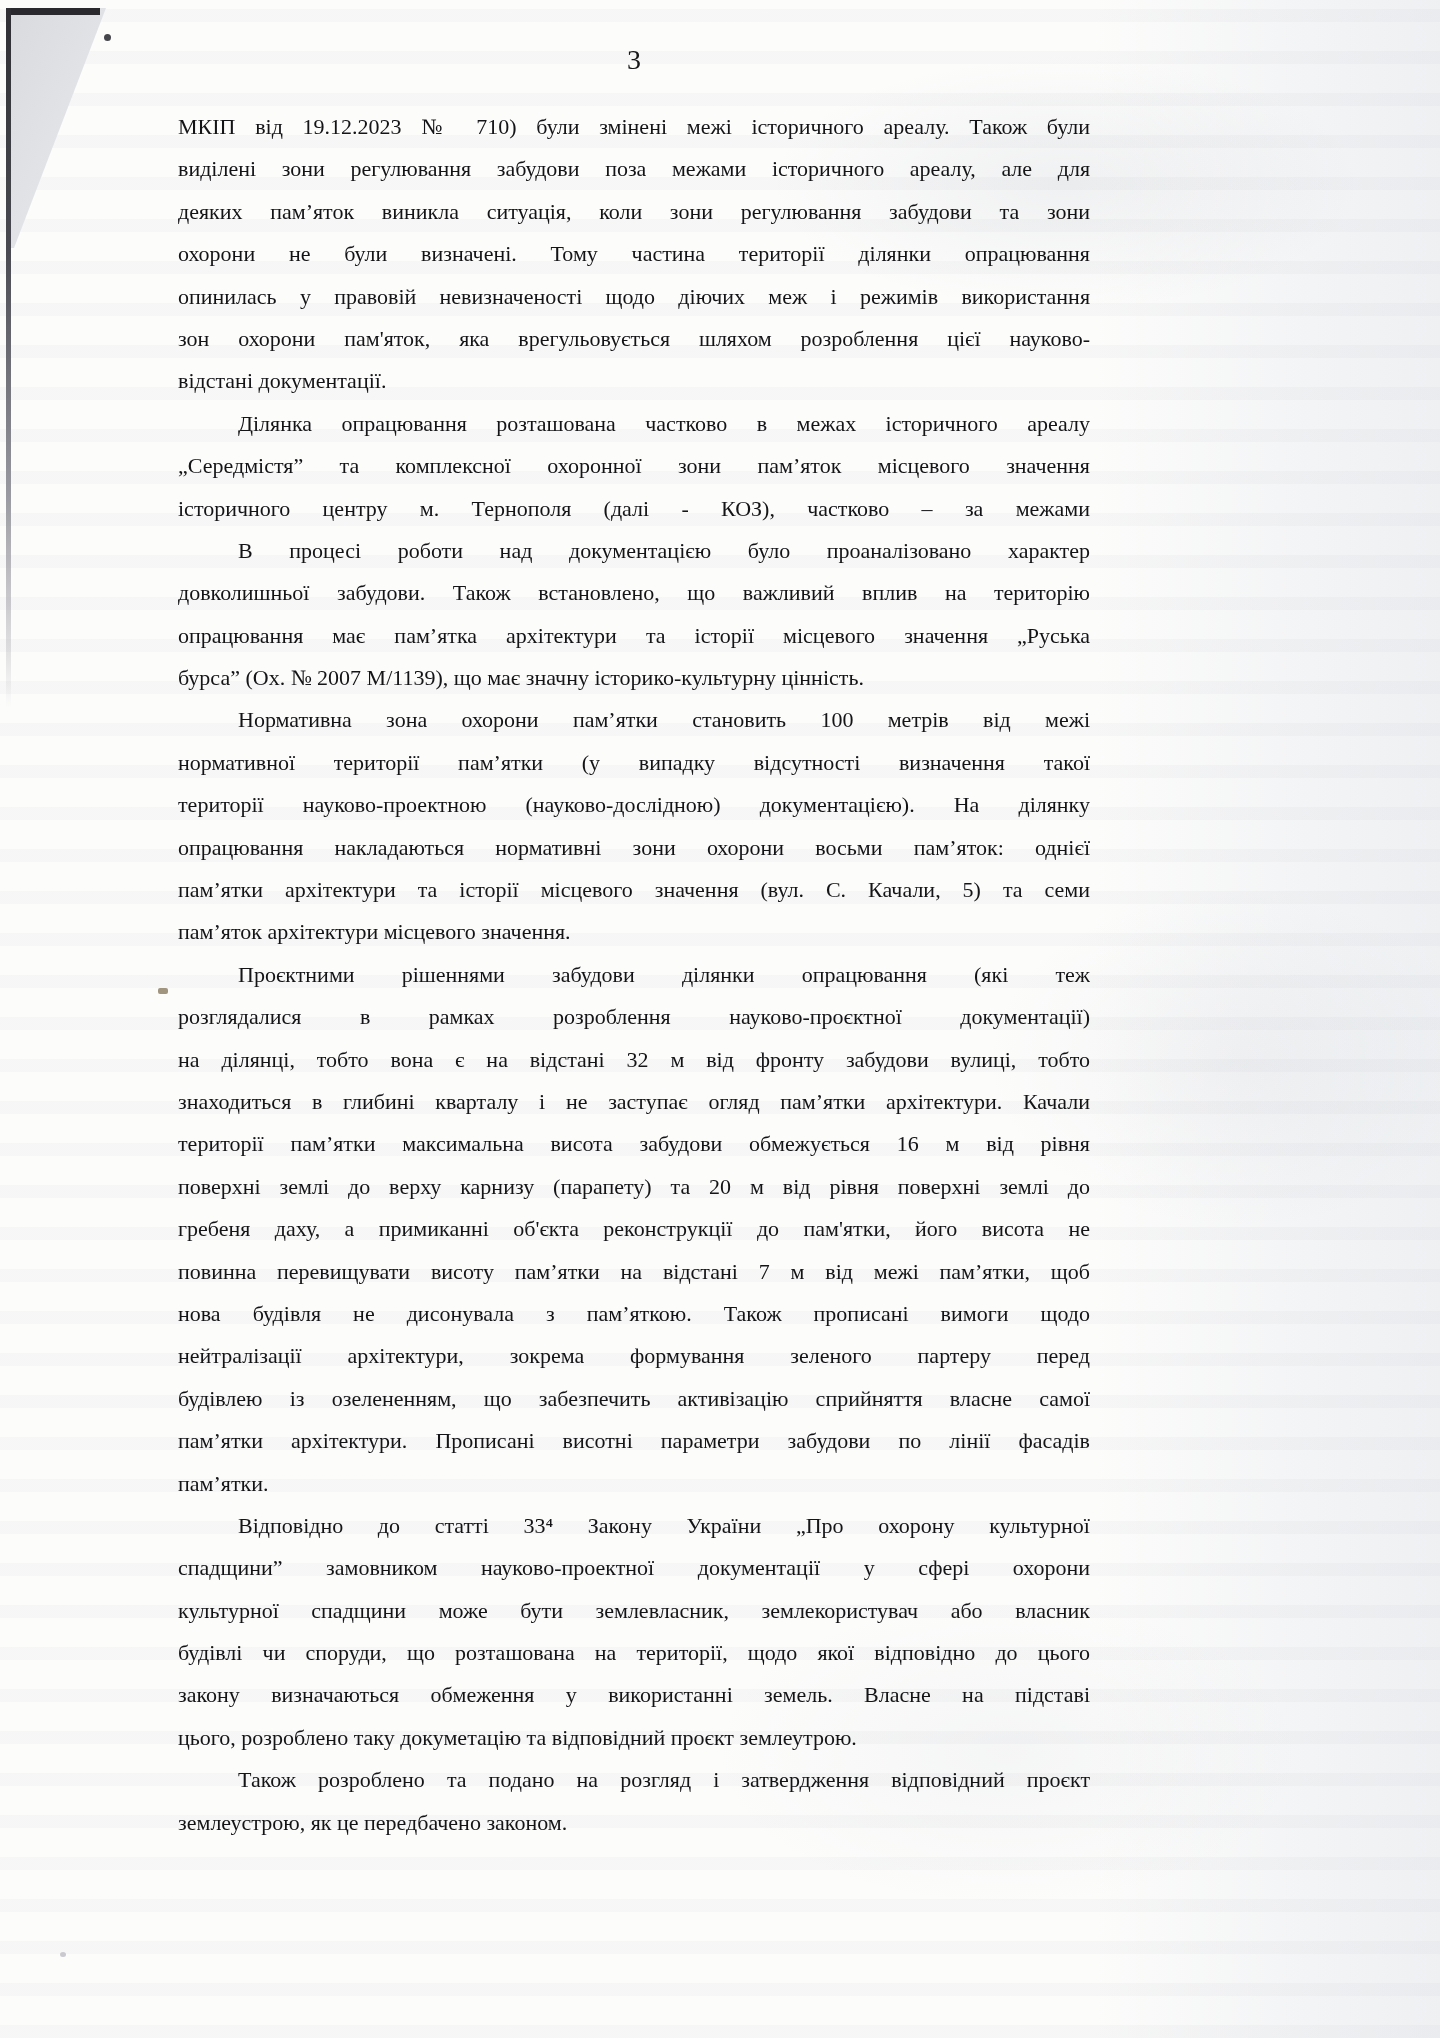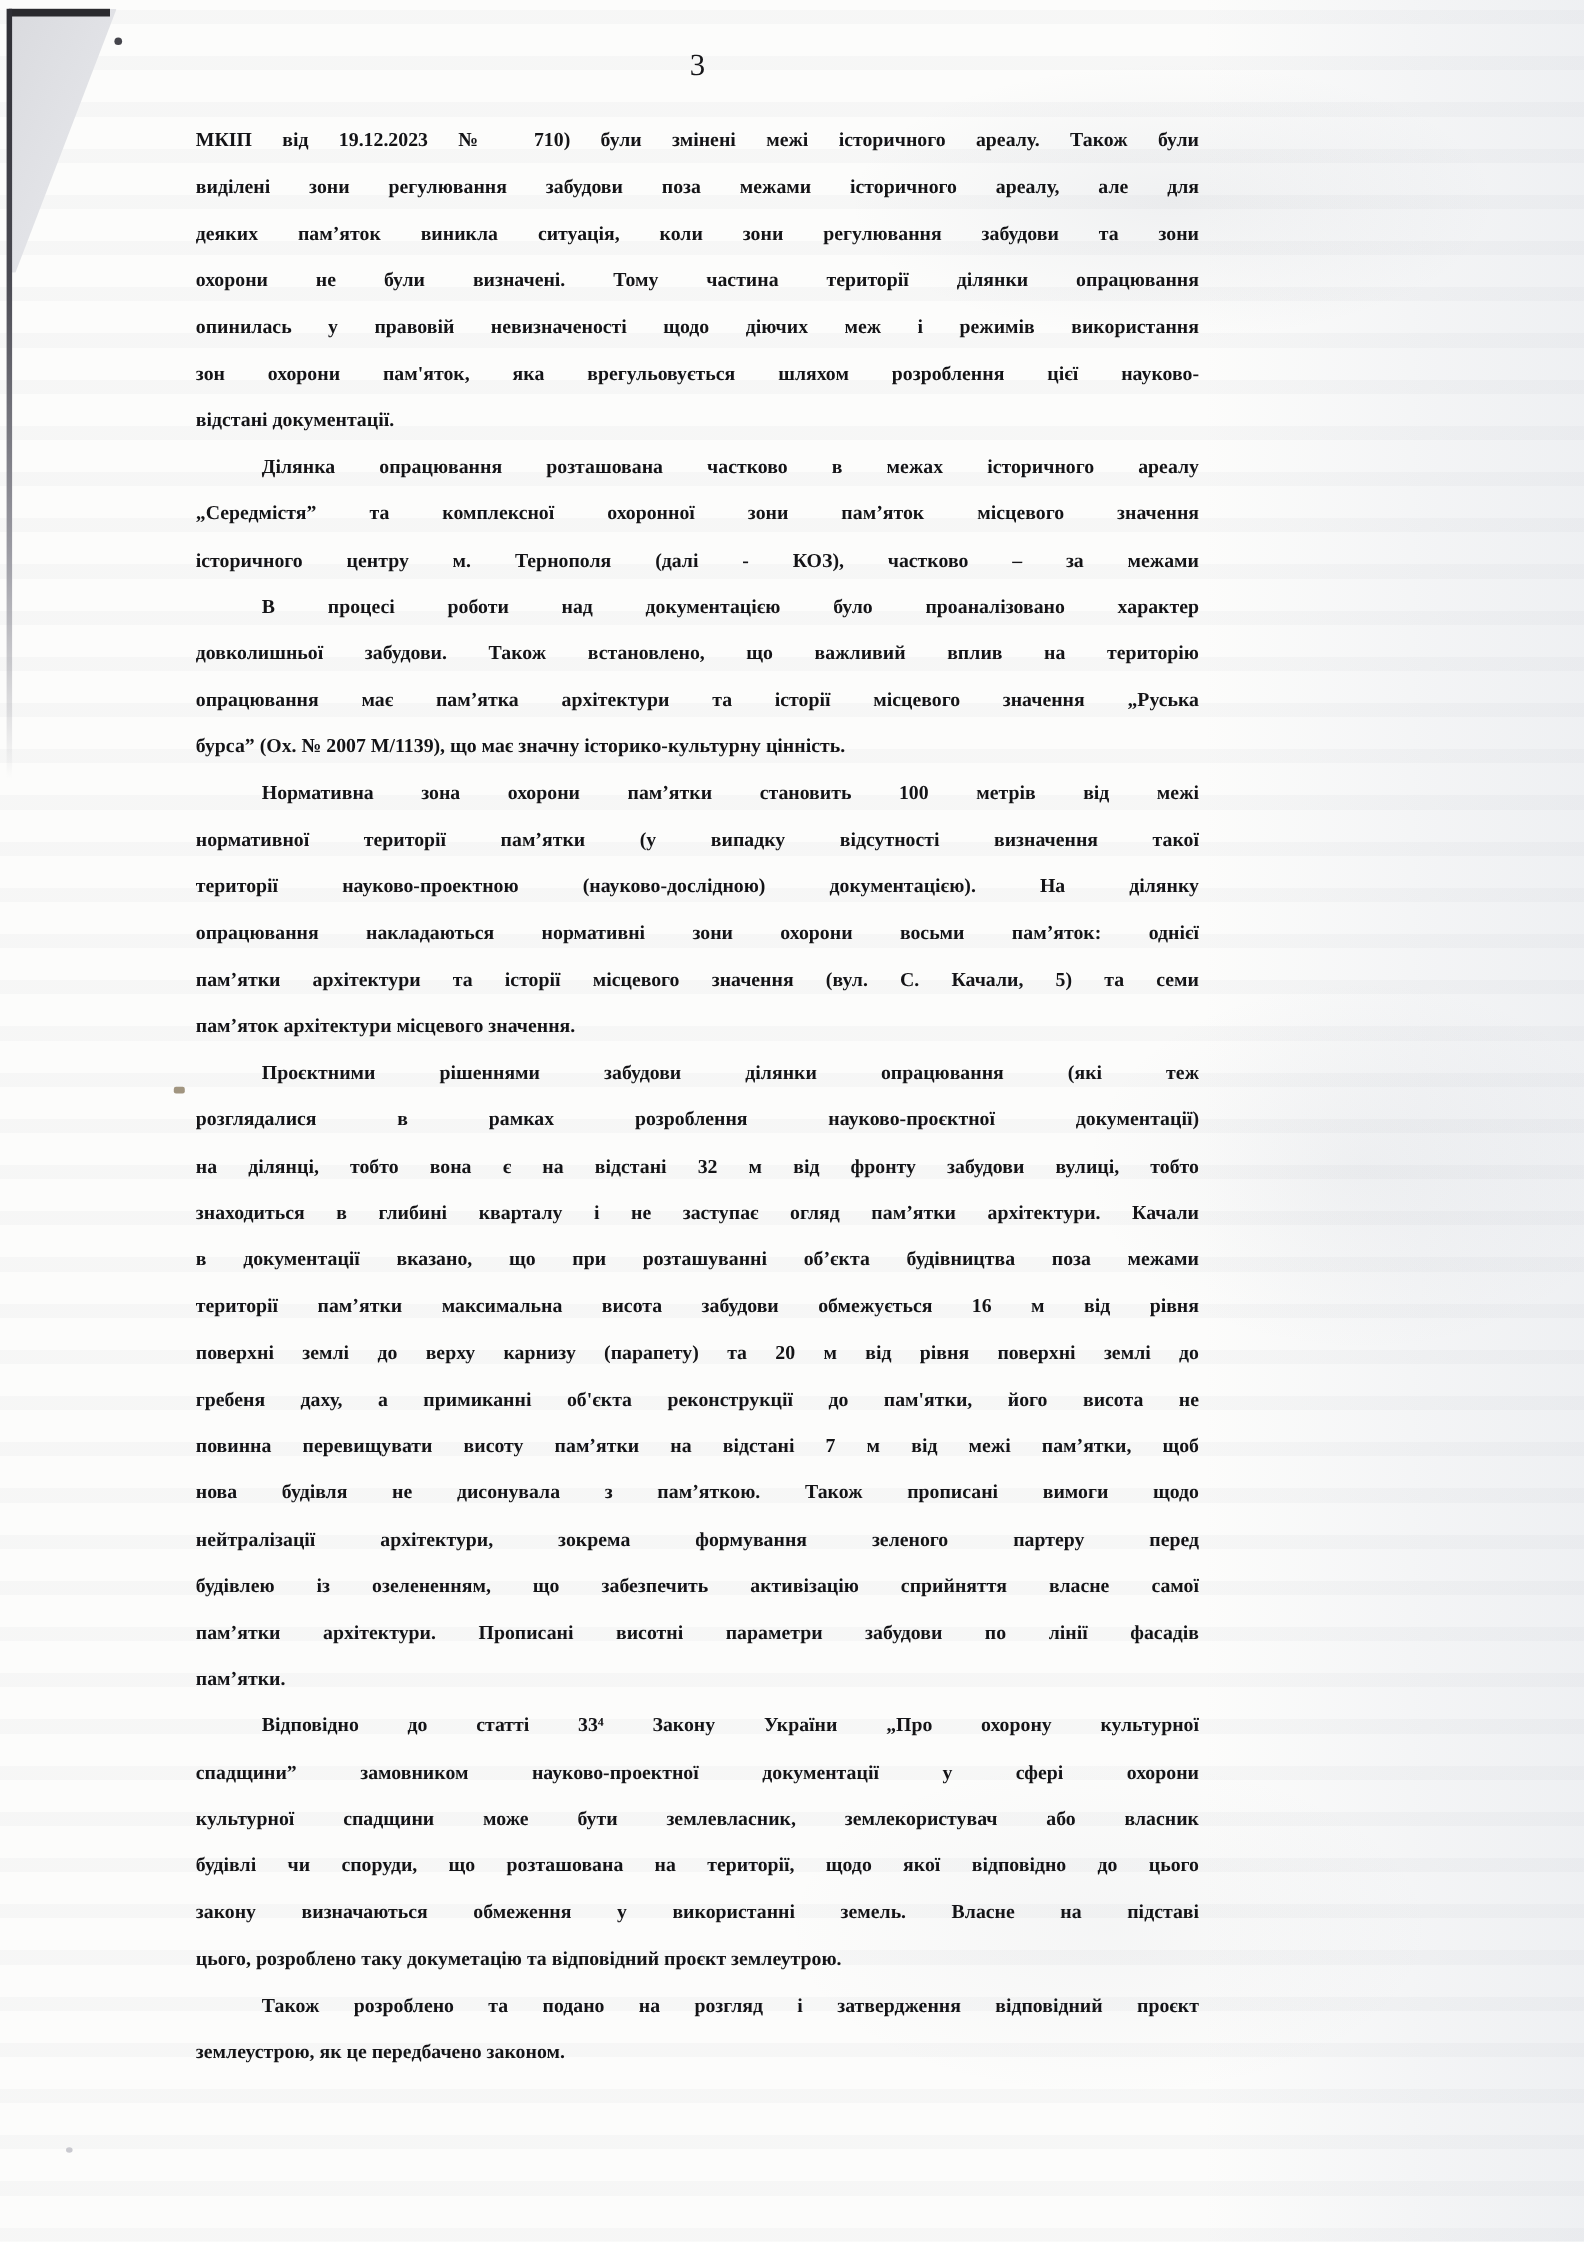--- a/index.html
+++ b/index.html
@@ -47,21 +47,21 @@
     position:absolute;left:60px;top:1952px;width:6px;height:5px;border-radius:50%;
     background:#c9c9cf;
   }
   .page-number{
     position:absolute;left:178px;top:44px;width:912px;
     text-align:center;
     font-size:28px;color:#17171a;
   }
   .text-block{
     position:absolute;left:178px;top:106px;width:912px;
-    font-size:18px;color:#141417;font-weight:bold;
+    font-size:22px;color:#141417;
   }
   .line{
     height:42.4px;line-height:42.4px;
     overflow:hidden;
     text-align:justify;
     text-align-last:justify;
     -moz-text-align-last:justify;
     white-space:normal;
   }
   .line.para-end{
@@ -103,21 +103,20 @@
       <div class="line indent">Нормативна зона охорони пам’ятки становить 100 метрів від межі</div>
       <div class="line">нормативної території пам’ятки (у випадку відсутності визначення такої</div>
       <div class="line">території науково-проектною (науково-дослідною) документацією). На ділянку</div>
       <div class="line">опрацювання накладаються нормативні зони охорони восьми пам’яток: однієї</div>
       <div class="line">пам’ятки архітектури та історії місцевого значення (вул. С. Качали, 5) та семи</div>
       <div class="line para-end">пам’яток архітектури місцевого значення.</div>
       <div class="line indent">Проєктними рішеннями забудови ділянки опрацювання (які теж</div>
       <div class="line">розглядалися в рамках розроблення науково-проєктної документації)</div>
       <div class="line">на ділянці, тобто вона є на відстані 32 м від фронту забудови вулиці, тобто</div>
       <div class="line">знаходиться в глибині кварталу і не заступає огляд пам’ятки архітектури. Качали</div>
-      <div class="line">в документації вказано, що при розташуванні об’єкта будівництва поза межами</div>
       <div class="line">території пам’ятки максимальна висота забудови обмежується 16 м від рівня</div>
       <div class="line">поверхні землі до верху карнизу (парапету) та 20 м від рівня поверхні землі до</div>
       <div class="line">гребеня даху, а примиканні об'єкта реконструкції до пам'ятки, його висота не</div>
       <div class="line">повинна перевищувати висоту пам’ятки на відстані 7 м від межі пам’ятки, щоб</div>
       <div class="line">нова будівля не дисонувала з пам’яткою. Також прописані вимоги щодо</div>
       <div class="line">нейтралізації архітектури, зокрема формування зеленого партеру перед</div>
       <div class="line">будівлею із озелененням, що забезпечить активізацію сприйняття власне самої</div>
       <div class="line">пам’ятки архітектури. Прописані висотні параметри забудови по лінії фасадів</div>
       <div class="line para-end">пам’ятки.</div>
       <div class="line indent">Відповідно до статті 33⁴ Закону України „Про охорону культурної</div>

